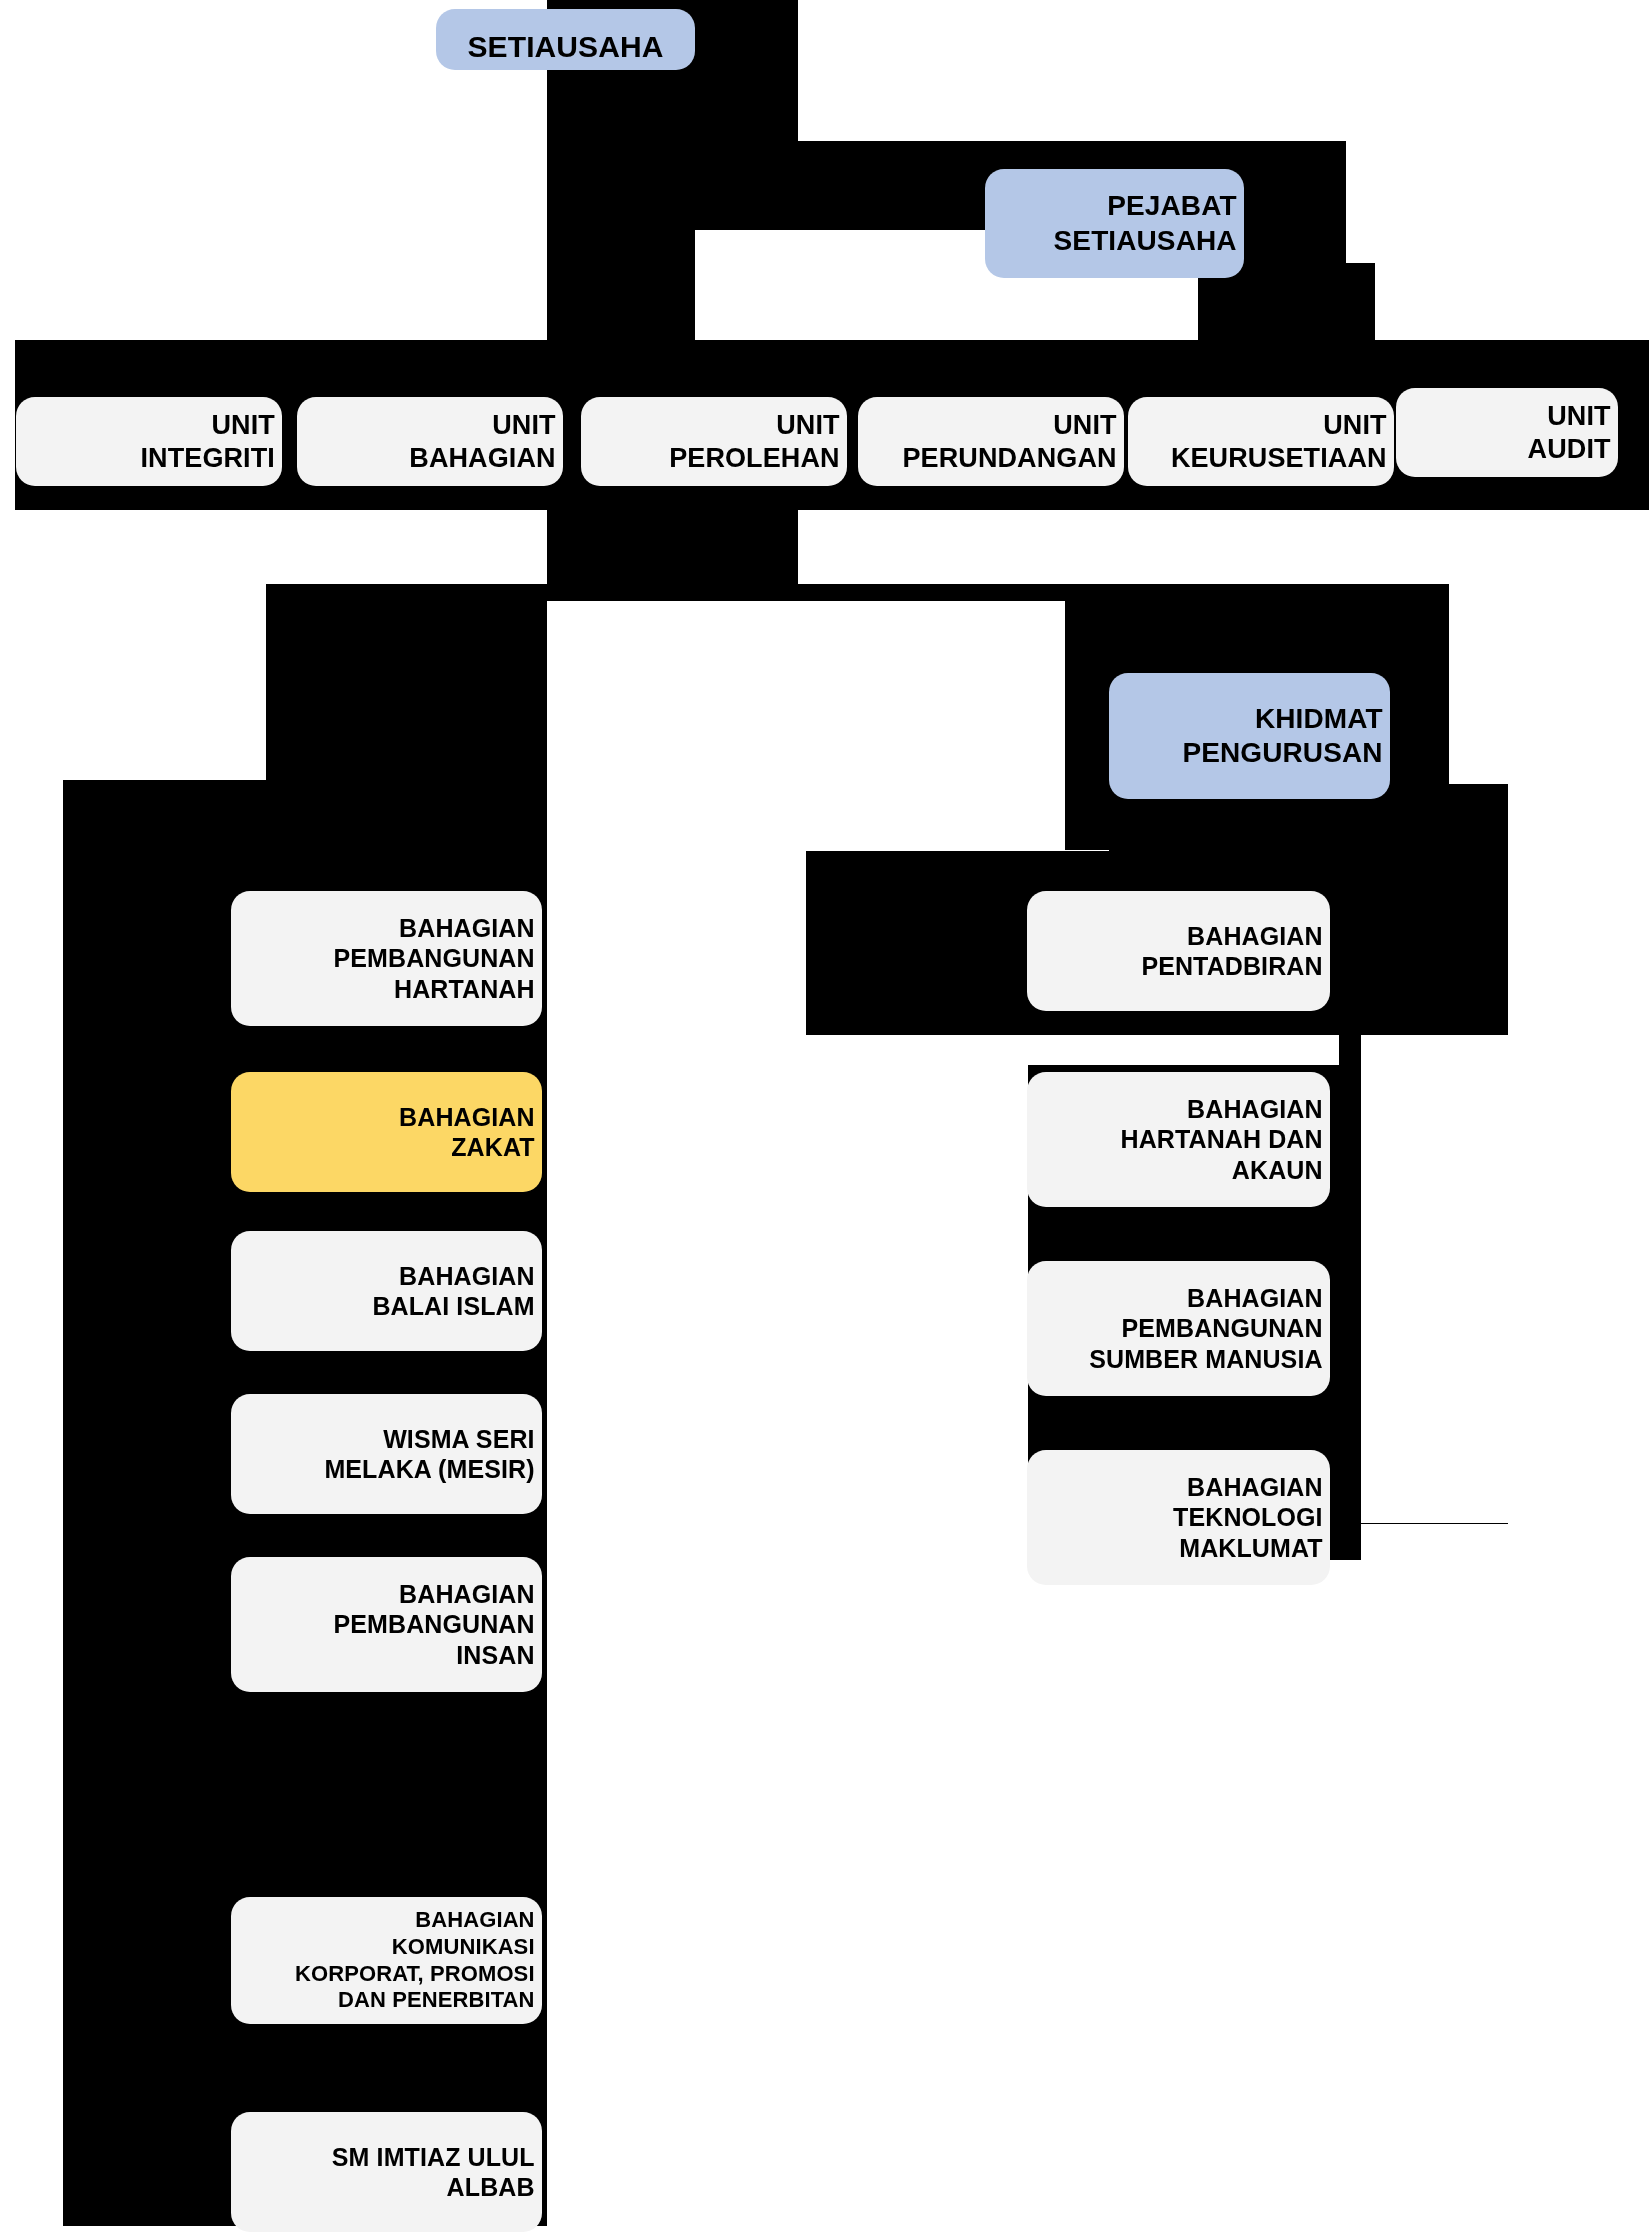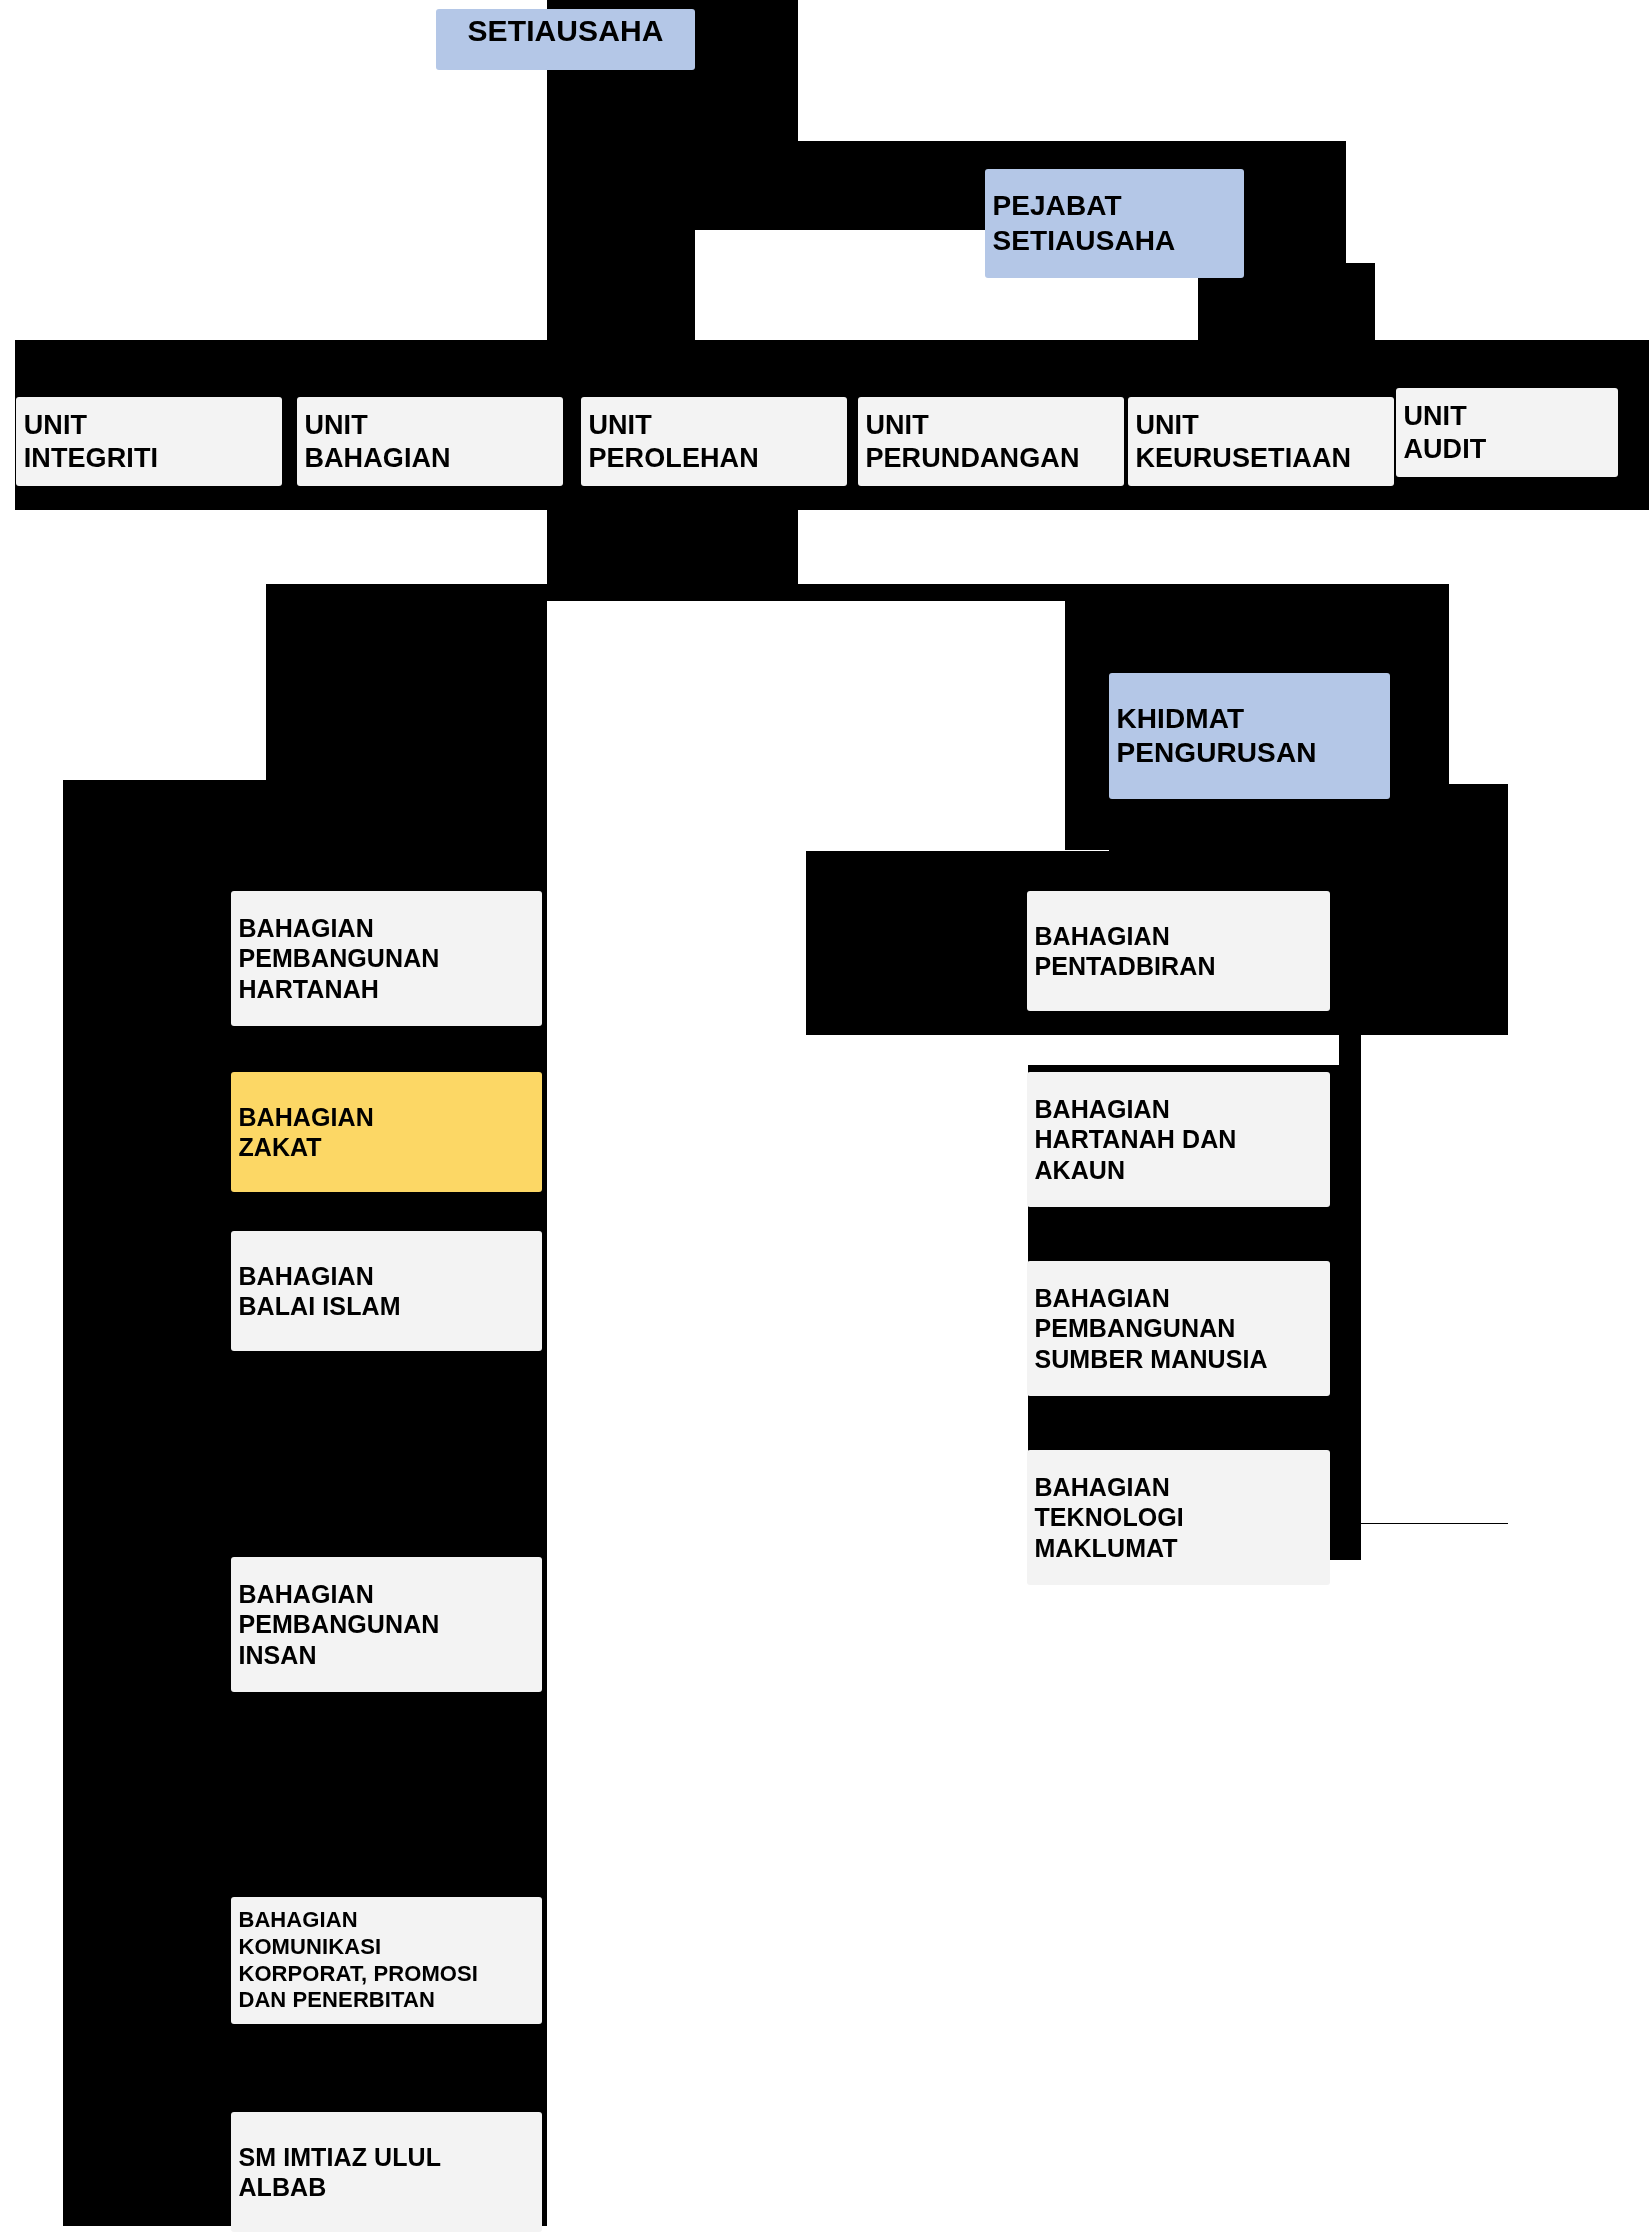--- a/index.html
+++ b/index.html
@@ -26,24 +26,24 @@
   
   .cut {
     position: absolute;
     background: #ffffff;
   }
   
   .node {
     position: absolute;
     box-sizing: border-box;
     display: flex;
-    align-items: flex-start;
+    align-items: flex-end;
     justify-content: center;
     text-align: center;
-    border-radius: 3px;
+    border-radius: 19px;
     color: #000000;
     font-weight: bold;
     letter-spacing: 0.1px;
     line-height: 1.22;
     padding: 4.4px 7.4px;
     overflow: hidden;
   }
   .node.blue  { background: #b4c7e7; }
   .node.white { background: #f3f3f3; }
   .node.gold  { background: #fcd765; }
@@ -136,20 +136,24 @@
   <div class="node gold t34" style="left:231px; top:1072px; width:311px; height:120px; flex-direction:column;">
     <span>BAHAGIAN</span>
     <span>ZAKAT</span>
   </div>
 
   <div class="node white t34" style="left:231px; top:1231px; width:311px; height:120px; flex-direction:column;">
     <span>BAHAGIAN</span>
     <span>BALAI ISLAM</span>
   </div>
 
+  <div class="node white t34" style="left:231px; top:1394px; width:311px; height:120px; flex-direction:column;">
+    <span>WISMA SERI</span>
+    <span>MELAKA (MESIR)</span>
+  </div>
 
   <div class="node white t34" style="left:231px; top:1557px; width:311px; height:135px; flex-direction:column;">
     <span>BAHAGIAN</span>
     <span>PEMBANGUNAN</span>
     <span>INSAN</span>
   </div>
 
 
   <div class="node white t30" style="left:231px; top:1897px; width:311px; height:127px; flex-direction:column;">
     <span>BAHAGIAN</span>

